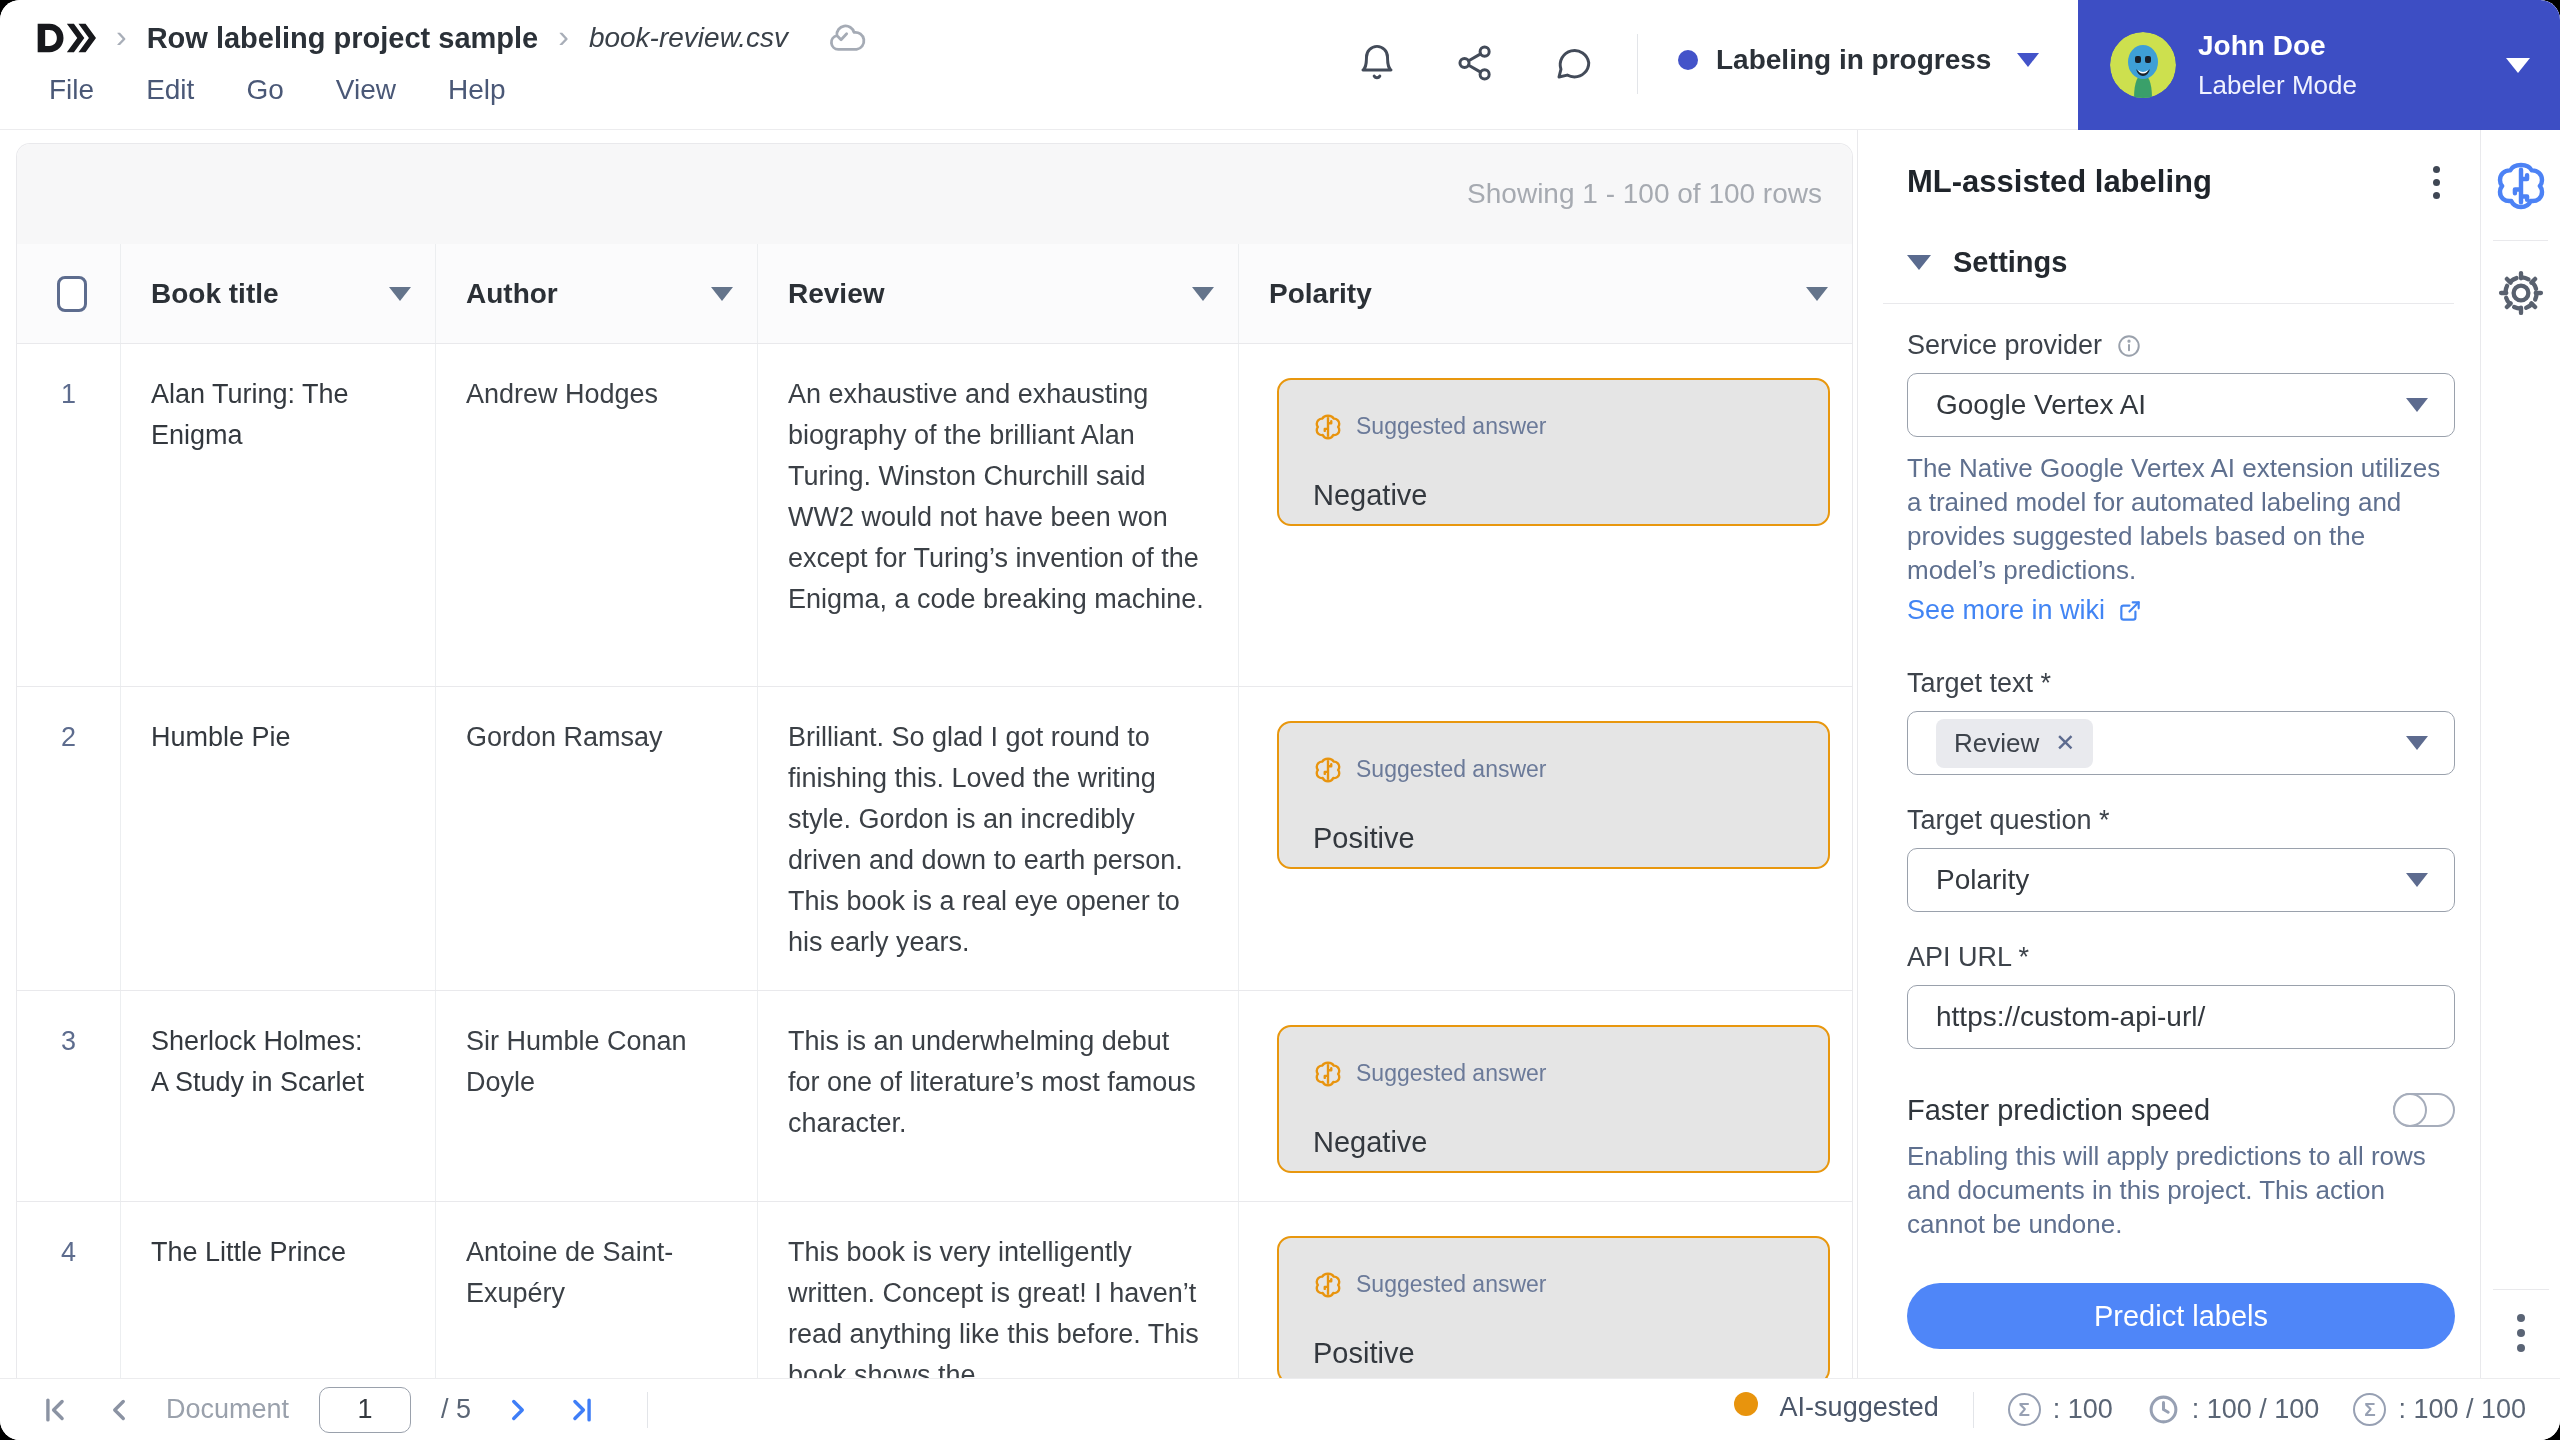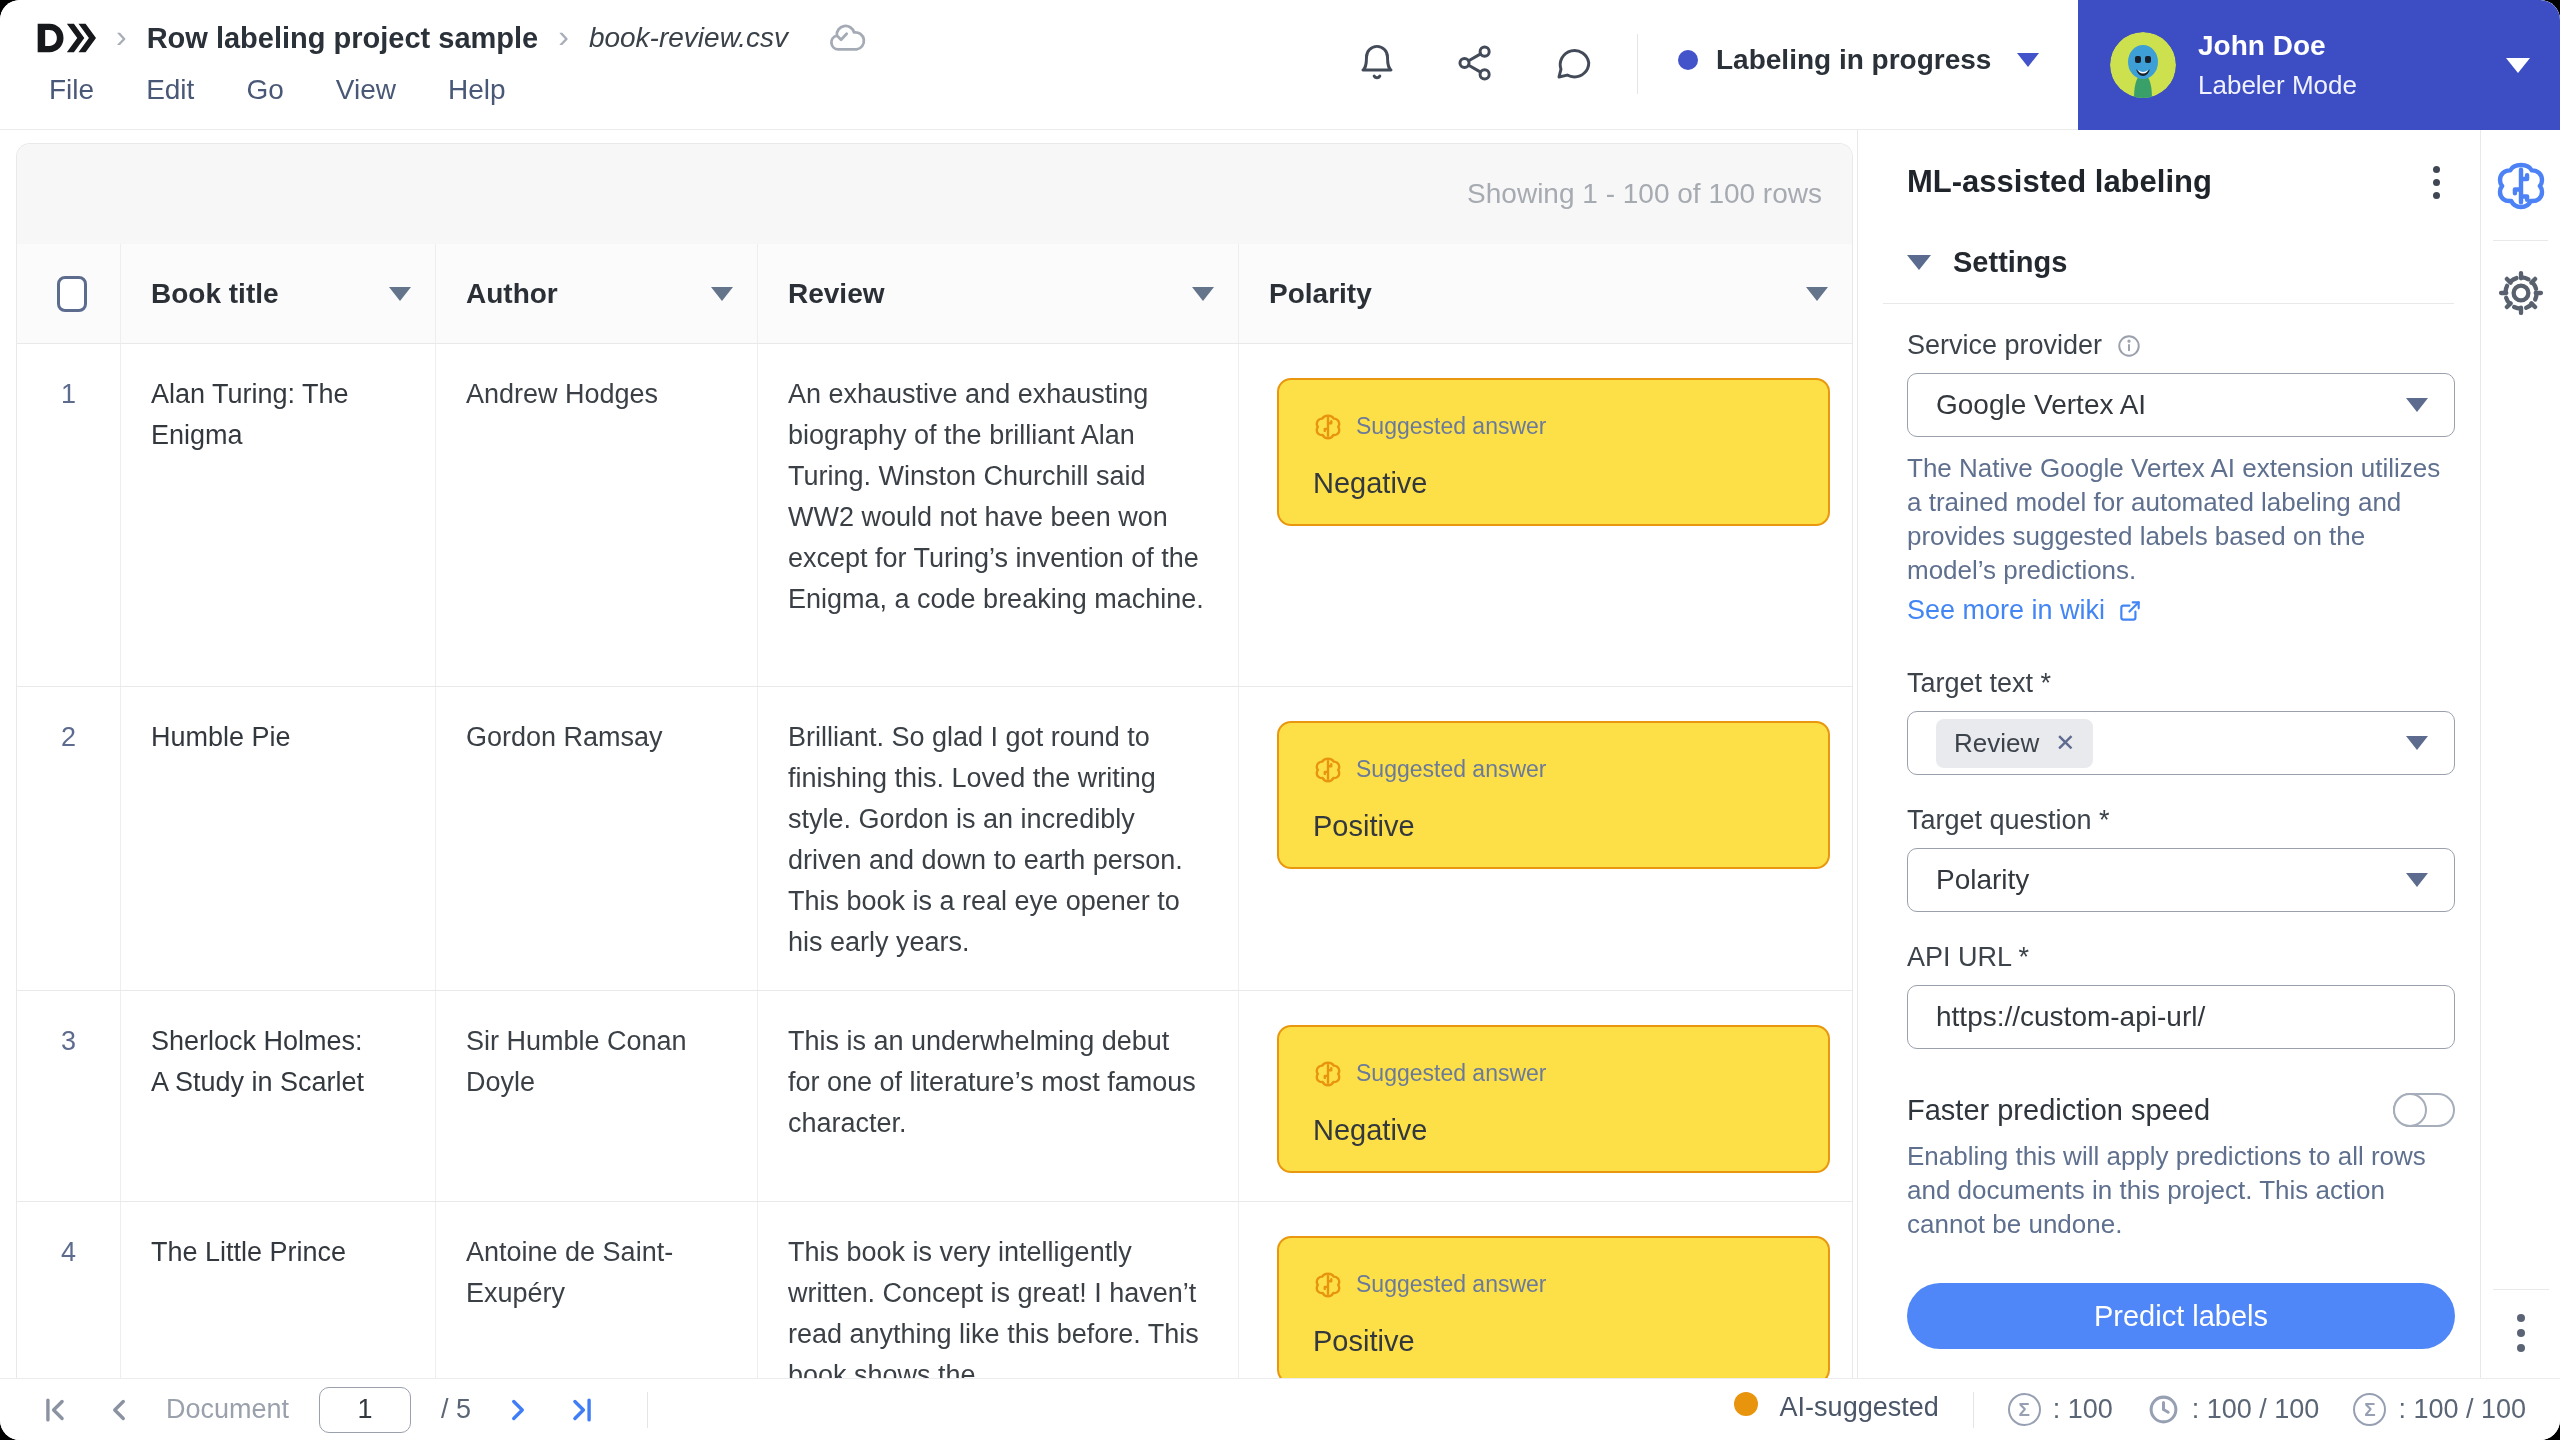--- a/index.html
+++ b/index.html
@@ -54,25 +54,25 @@
   .checkbox { width:30px; height:36px; border:3px solid #5d6c8e; border-radius:8px;
               margin:0 auto; background:#fff; cursor:pointer; }
   .trow { border-bottom:1px solid #e9e9ec; background:#fff; }
   .r1 { height:343px; } .r2 { height:304px; } .r3 { height:211px; } .r4 { height:400px; }
   .td { border-right:1px solid #eceef0; padding:30px 30px 0 30px;
         font-size:27px; line-height:41px; color:#3b4046; overflow:hidden; }
   .td:last-child { border-right:none; }
   .td-num { text-align:center; color:#5d6c8e; padding-left:0; padding-right:0; }
   .td-title { color:#33383e; padding-right:50px; }
   .td-polarity { padding:34px 22px 0 38px; }
-  .chip { border:2px solid #e8970e; border-radius:14px; background:#fde047;
+  .chip { border:2px solid #e8970e; border-radius:14px; background:#e5e5e5;
           height:148px; padding:26px 0 0 34px; cursor:pointer; }
   .chip-head { display:flex; align-items:center; gap:13px; }
   .chip-label { font-size:23px; color:#6b7a99; }
-  .chip-value { margin-top:16px; font-size:29px; color:#33383e; }
+  .chip-value { margin-top:28px; font-size:29px; color:#33383e; }
 
   
   .right-panel { position:absolute; left:1857px; top:130px; width:623px; height:1248px;
                  border-left:1px solid #e9e9ec; background:#fff;
                  padding:34px 26px 0 49px; }
   .panel-title-row { display:flex; align-items:center; }
   .panel-title { font-size:31px; font-weight:700; color:#1f242a; }
   .kebab { margin-left:auto; margin-right:14px; display:flex; flex-direction:column; gap:6px; cursor:pointer; }
   .kebab i { width:7px; height:7px; border-radius:50%; background:#3f4754; }
   .settings-row { margin-top:46px; display:flex; align-items:center; gap:22px; cursor:pointer; }

